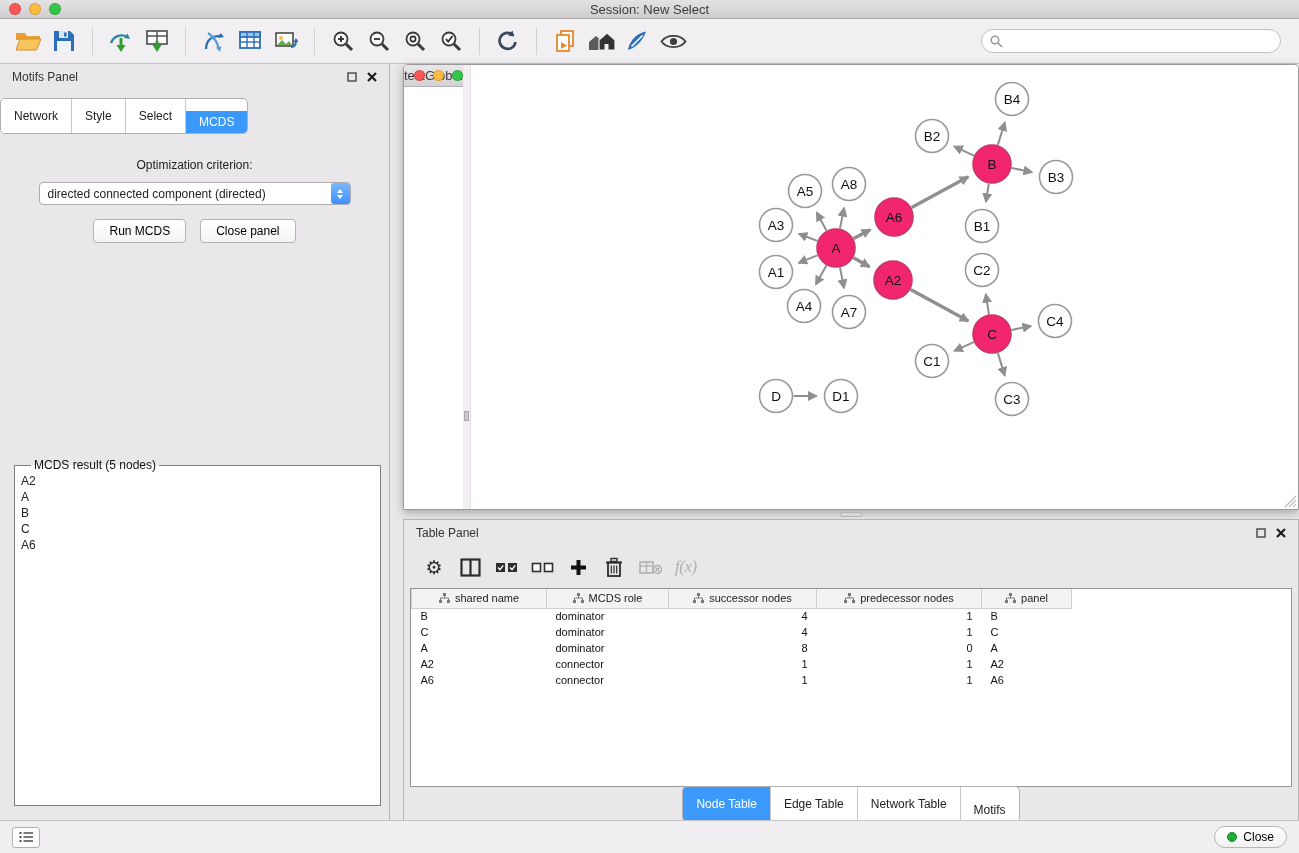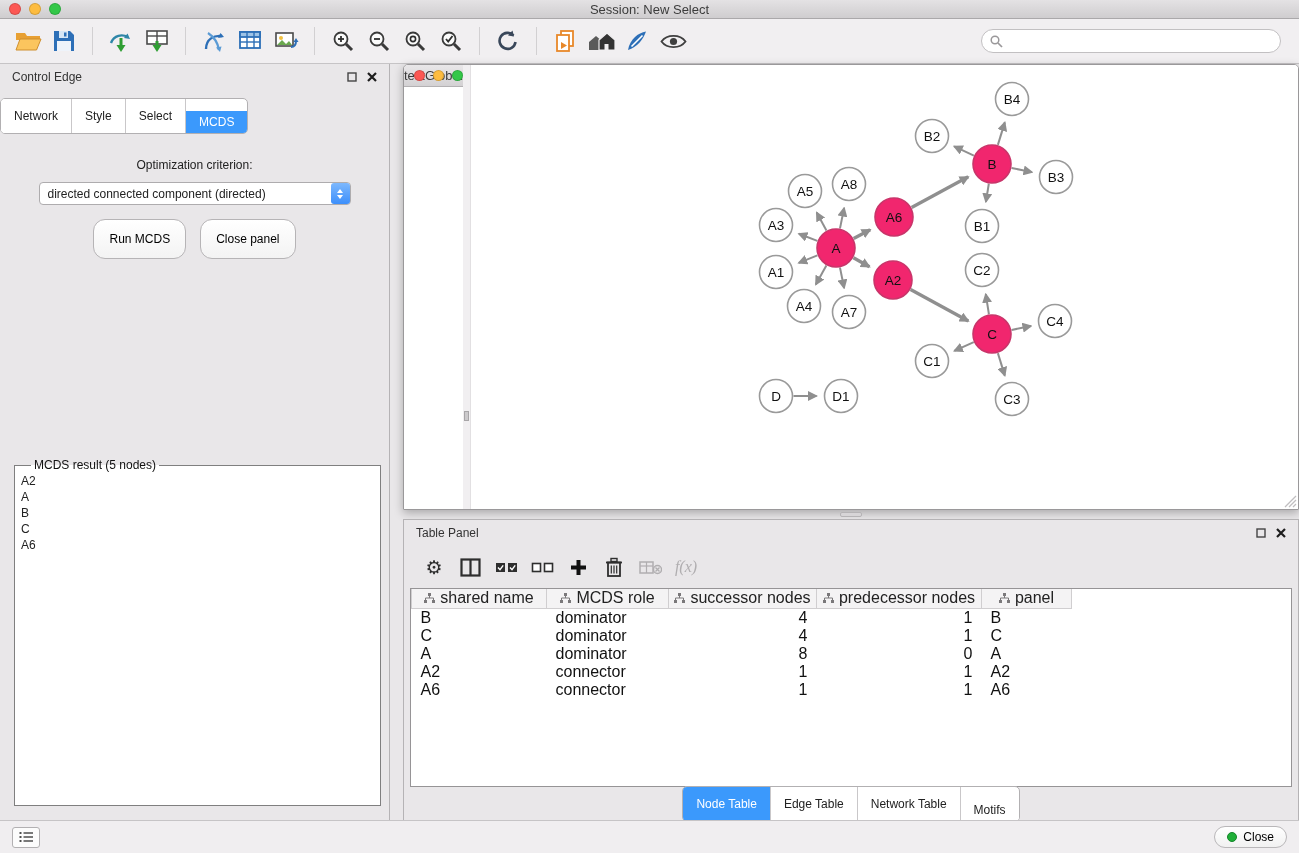--- a/index.html
+++ b/index.html
@@ -34,21 +34,21 @@
   .seg-group { display:inline-flex; border:1px solid #b2b0b2; border-radius:5px; overflow:hidden; background:#fff; }
   .seg { padding:4px 13px; font-size:12px; background:#fff; border:none; border-right:1px solid #c9c7c9; color:#222; cursor:default; }
   .seg:last-child { border-right:none;margin-top:12px; }
   .seg.active { background:#3b99fc; color:#fff; }
   .cp-opt-label { margin-top:24px; text-align:center; font-size:12px; color:#222; }
   .cp-dropdown { margin:10px auto 0; width:312px; height:23px; background:#fff; border:1px solid #aeacae; border-radius:4px; display:flex; align-items:center; padding-left:8px; font-size:12px; }
   .stepper { width:19px; height:21px; margin-left:auto; background:linear-gradient(#7db8fd,#3c8ffb); border-radius:3px; display:flex; flex-direction:column; align-items:center; justify-content:center; gap:2px; flex:none; }
   .tri-up { width:0; height:0; border-left:3.5px solid transparent; border-right:3.5px solid transparent; border-bottom:4.5px solid #fff; }
   .tri-down { width:0; height:0; border-left:3.5px solid transparent; border-right:3.5px solid transparent; border-top:4.5px solid #fff; }
   .cp-buttons { margin-top:14px; display:flex; justify-content:center; gap:14px; }
-  .mac-btn { padding:12px 15px; font-size:12px; background:linear-gradient(#ffffff,#f3f3f3); border:1px solid #b6b4b6; border-radius:12px; cursor:default; }
+  .mac-btn { padding:4px 15px; font-size:12px; background:linear-gradient(#ffffff,#f3f3f3); border:1px solid #b6b4b6; border-radius:4px; cursor:default; }
   .cp-spacer { flex:1; }
   .mcds-box { margin:0 8px 14px 14px; height:348px; border:1px solid #7f7f7f; background:#fff; padding:1px 4px; overflow:auto; }
   .mcds-box legend { font-size:12px; padding:0 3px; margin-left:12px; color:#111; }
   .mcds-item { font-size:12px; line-height:16px; padding-left:2px; }
 
   
   .right { flex:1; min-width:0; display:flex; flex-direction:column; padding-left:13px; background:#e9e7e9; }
 
   .network-window { height:446px; flex:none; background:#fff; border:1px solid #9a989a; border-radius:5px 5px 1px 1px; box-shadow:0 3px 10px rgba(0,0,0,.28); display:flex; overflow:hidden; }
   .net-titlebar { height:22px; flex:none; background:linear-gradient(#e9e7e9,#d3d1d3); border-bottom:1px solid #b3b1b3; display:flex; align-items:center; position:relative; }
@@ -64,21 +64,21 @@
   .h-splitter { height:9px; flex:none; position:relative; }
   .h-splitter .handle { position:absolute; left:50%; top:2px; width:22px; height:5px; margin-left:-11px; background:#d7d5d7; border:1px solid #b5b3b5; border-radius:2px; }
 
   
   .table-panel { height:301px; flex:none; background:#e9e7e9; border:1px solid #b5b3b5; border-bottom:none; display:flex; flex-direction:column; }
   .tp-toolbar { height:42px; flex:none; display:flex; align-items:center; padding:0 14px; gap:4px; }
   .tpb { width:32px; height:32px; border:none; background:transparent; display:flex; align-items:center; justify-content:center; cursor:default; }
   .gear-glyph { font-size:19px; color:#2e2e2e; line-height:1; }
   .fx { font-family:"Liberation Serif",serif; font-style:italic; font-size:16px; color:#b0aeb0; }
   .table-wrap { flex:1; margin:0 6px; background:#fff; border:1px solid #969496; overflow:hidden; }
-  table.data { width:100%; border-collapse:collapse; table-layout:fixed; font-size:16px; }
+  table.data { width:100%; border-collapse:collapse; table-layout:fixed; font-size:11px; }
   table.data th { height:19px; background:#f4f3f4; border:1px solid #d0ced0; border-top:none; font-weight:normal; color:#222; padding:0 4px; }
   table.data th .thc { display:flex; align-items:center; justify-content:center; gap:5px; }
   table.data th.filler { background:#fff; border:none; border-left:1px solid #d0ced0; }
   .sort-icon rect { fill:#7a787a; }
   .sort-icon path { stroke:#7a787a; fill:none; }
   table.data td { height:16px; padding:0 9px; color:#111; white-space:nowrap; overflow:hidden; }
   table.data td.num { text-align:right; }
   .tp-tabs { height:33px; flex:none; display:flex; align-items:center; justify-content:center; }
 
   
@@ -231,21 +231,21 @@
           <line x1="8" y1="8" x2="12" y2="12" stroke="#9a989a" stroke-width="1.7"></line>
         </svg>
       <input class="search" type="text" placeholder="" style="">
     </div>
   </div>
 
   <div class="main">
 
     <div class="control-panel">
       <div class="p-header">
-        <span>Control Edge</span>
+        <span>Motifs Panel</span>
         <span class="winbtns">
           <button class="winbtn">
               <svg width="10" height="10">
                 <rect x="1" y="1" width="8" height="8" fill="none" stroke="#444" stroke-width="1.4"></rect>
               </svg>
             </button>
           <button class="winbtn">
               <svg width="10" height="10">
                 <path d="M1 1 L9 9 M9 1 L1 9" stroke="#1d1d1d" stroke-width="2.2"></path>
               </svg>

